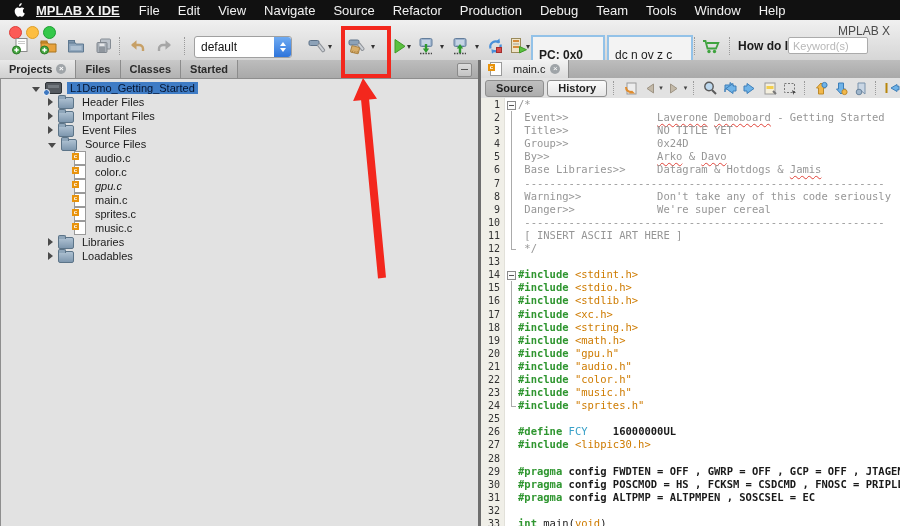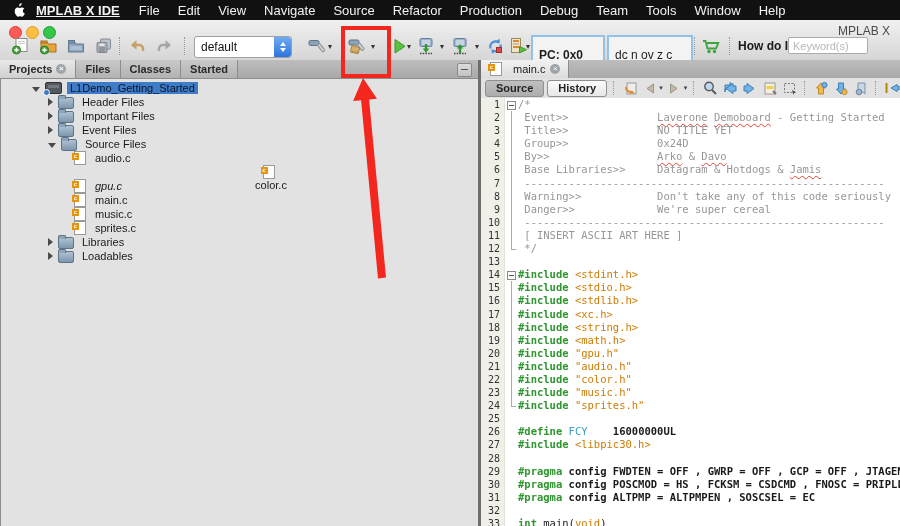--- a/index.html
+++ b/index.html
@@ -342,44 +342,44 @@
         <div class="trow" style="padding-left: 19px;">
           <span class="tw open"></span>
           <span class="i-folder"></span>
           <span class="tlabel">Source Files</span>
         </div>
         <div class="trow" style="padding-left: 35px;">
           <span class="tw none"></span>
           <span class="i-cfile"></span>
           <span class="tlabel">audio.c</span>
         </div>
-        <div class="trow" style="padding-left: 35px; flex-direction: column;">
+        <div class="trow" style="padding-left: 35px;">
           <span class="tw none"></span>
           <span class="i-cfile"></span>
           <span class="tlabel">color.c</span>
         </div>
         <div class="trow" style="padding-left: 35px; font-style: italic;">
           <span class="tw none"></span>
           <span class="i-cfile"></span>
           <span class="tlabel">gpu.c</span>
         </div>
         <div class="trow" style="padding-left: 35px;">
           <span class="tw none"></span>
           <span class="i-cfile"></span>
           <span class="tlabel">main.c</span>
         </div>
         <div class="trow" style="padding-left: 35px;">
           <span class="tw none"></span>
           <span class="i-cfile"></span>
-          <span class="tlabel">music.c</span>
+          <span class="tlabel">sprites.c</span>
         </div>
         <div class="trow" style="padding-left: 35px;">
           <span class="tw none"></span>
           <span class="i-cfile"></span>
-          <span class="tlabel">sprites.c</span>
+          <span class="tlabel">music.c</span>
         </div>
         <div class="trow" style="padding-left: 19px;">
           <span class="tw"></span>
           <span class="i-folder"></span>
           <span class="tlabel">Libraries</span>
         </div>
         <div class="trow" style="padding-left: 19px;">
           <span class="tw"></span>
           <span class="i-folder"></span>
           <span class="tlabel">Loadables</span>

